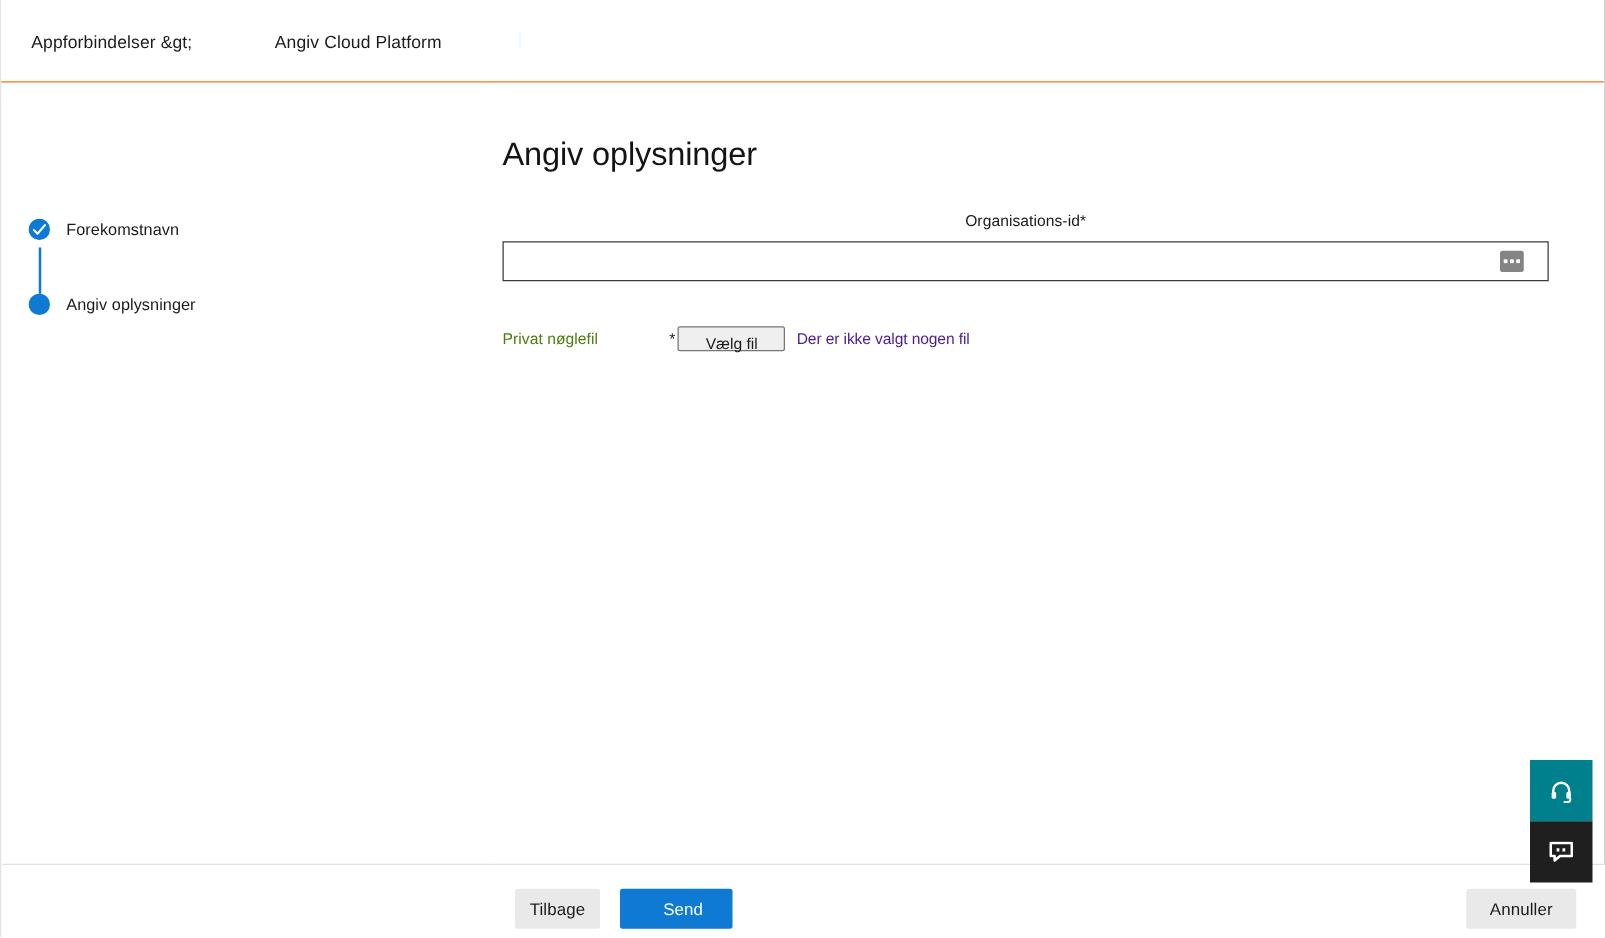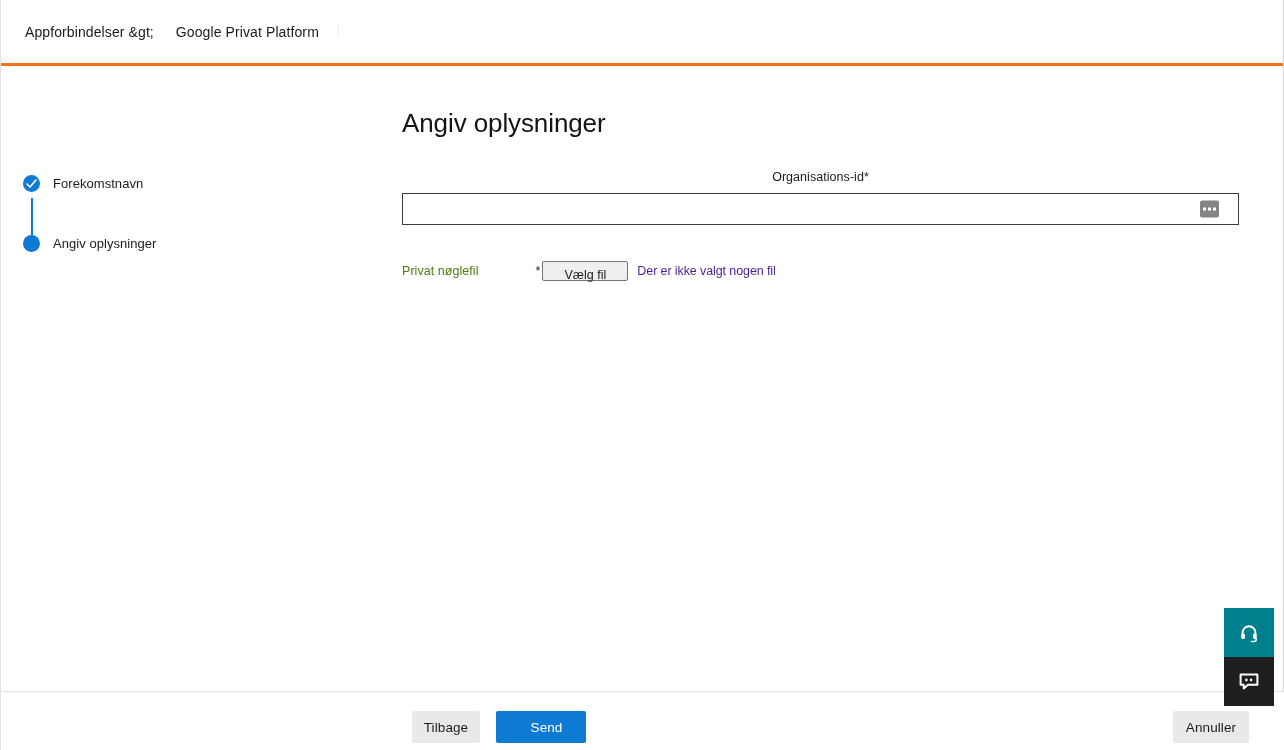--- a/index.html
+++ b/index.html
@@ -21,23 +21,24 @@
     border-right: 1px solid #d6d6d6;
   }
 
   
   #header {
     position: absolute;
     left: 0; top: 0;
     width: 1282px;
     height: 66px;
     background: #ffffff;
-    border-bottom: 3px solid #f97316;
-    display: flex;
-    align-items: center;
+    border-bottom: 1px solid #f97316;
+    display: flex;
+    align-items: center;
+    gap: 44px;
   }
   .crumb {
     font-size: 14px;
     color: #1b1b1b;
     letter-spacing: 0.1px;
     white-space: pre;
   }
   #crumb-root { margin-left: 24px; }
   #crumb-current { margin-left: 22px; }
   #crumb-caret {
@@ -222,21 +223,21 @@
   }
   #btn-submit {
     left: 482px; top: 19px;
     width: 90px;
     background: #0f7ad4;
     color: #ffffff;
     padding-left: 11px;
   }
   #btn-cancel {
     left: 1159px; top: 19px;
-    width: 76px;
+    width: 88px;
     background: #e9e9e9;
     color: #1b1b1b;
   }
 
   
   #widget-stack {
     position: absolute;
     right: 9px;
     top: 608px;
     width: 50px;
@@ -252,21 +253,21 @@
   #widget-support { background: #00808d; }
   #widget-chat { background: #1f1f1f; }
 </style>
 </head>
 <body>
 
 <div id="page">
 
   <div id="header">
     <span class="crumb" id="crumb-root">Appforbindelser &amp;gt;</span>
-    <span class="crumb" id="crumb-current">Google Privat Platform</span>
+    <span class="crumb" id="crumb-current">Angiv Cloud Platform</span>
     <span id="crumb-caret"></span>
   </div>
 
   <div id="sidebar">
     <div id="step-connector"></div>
 
     <div class="step" id="step-0">
       <span class="step-marker">
         <svg viewBox="0 0 11 10" xmlns="http://www.w3.org/2000/svg">
           <path d="M1 5 L4 8 L10 1" fill="none" stroke="#ffffff" stroke-width="1.6" stroke-linecap="round" stroke-linejoin="round"></path>

